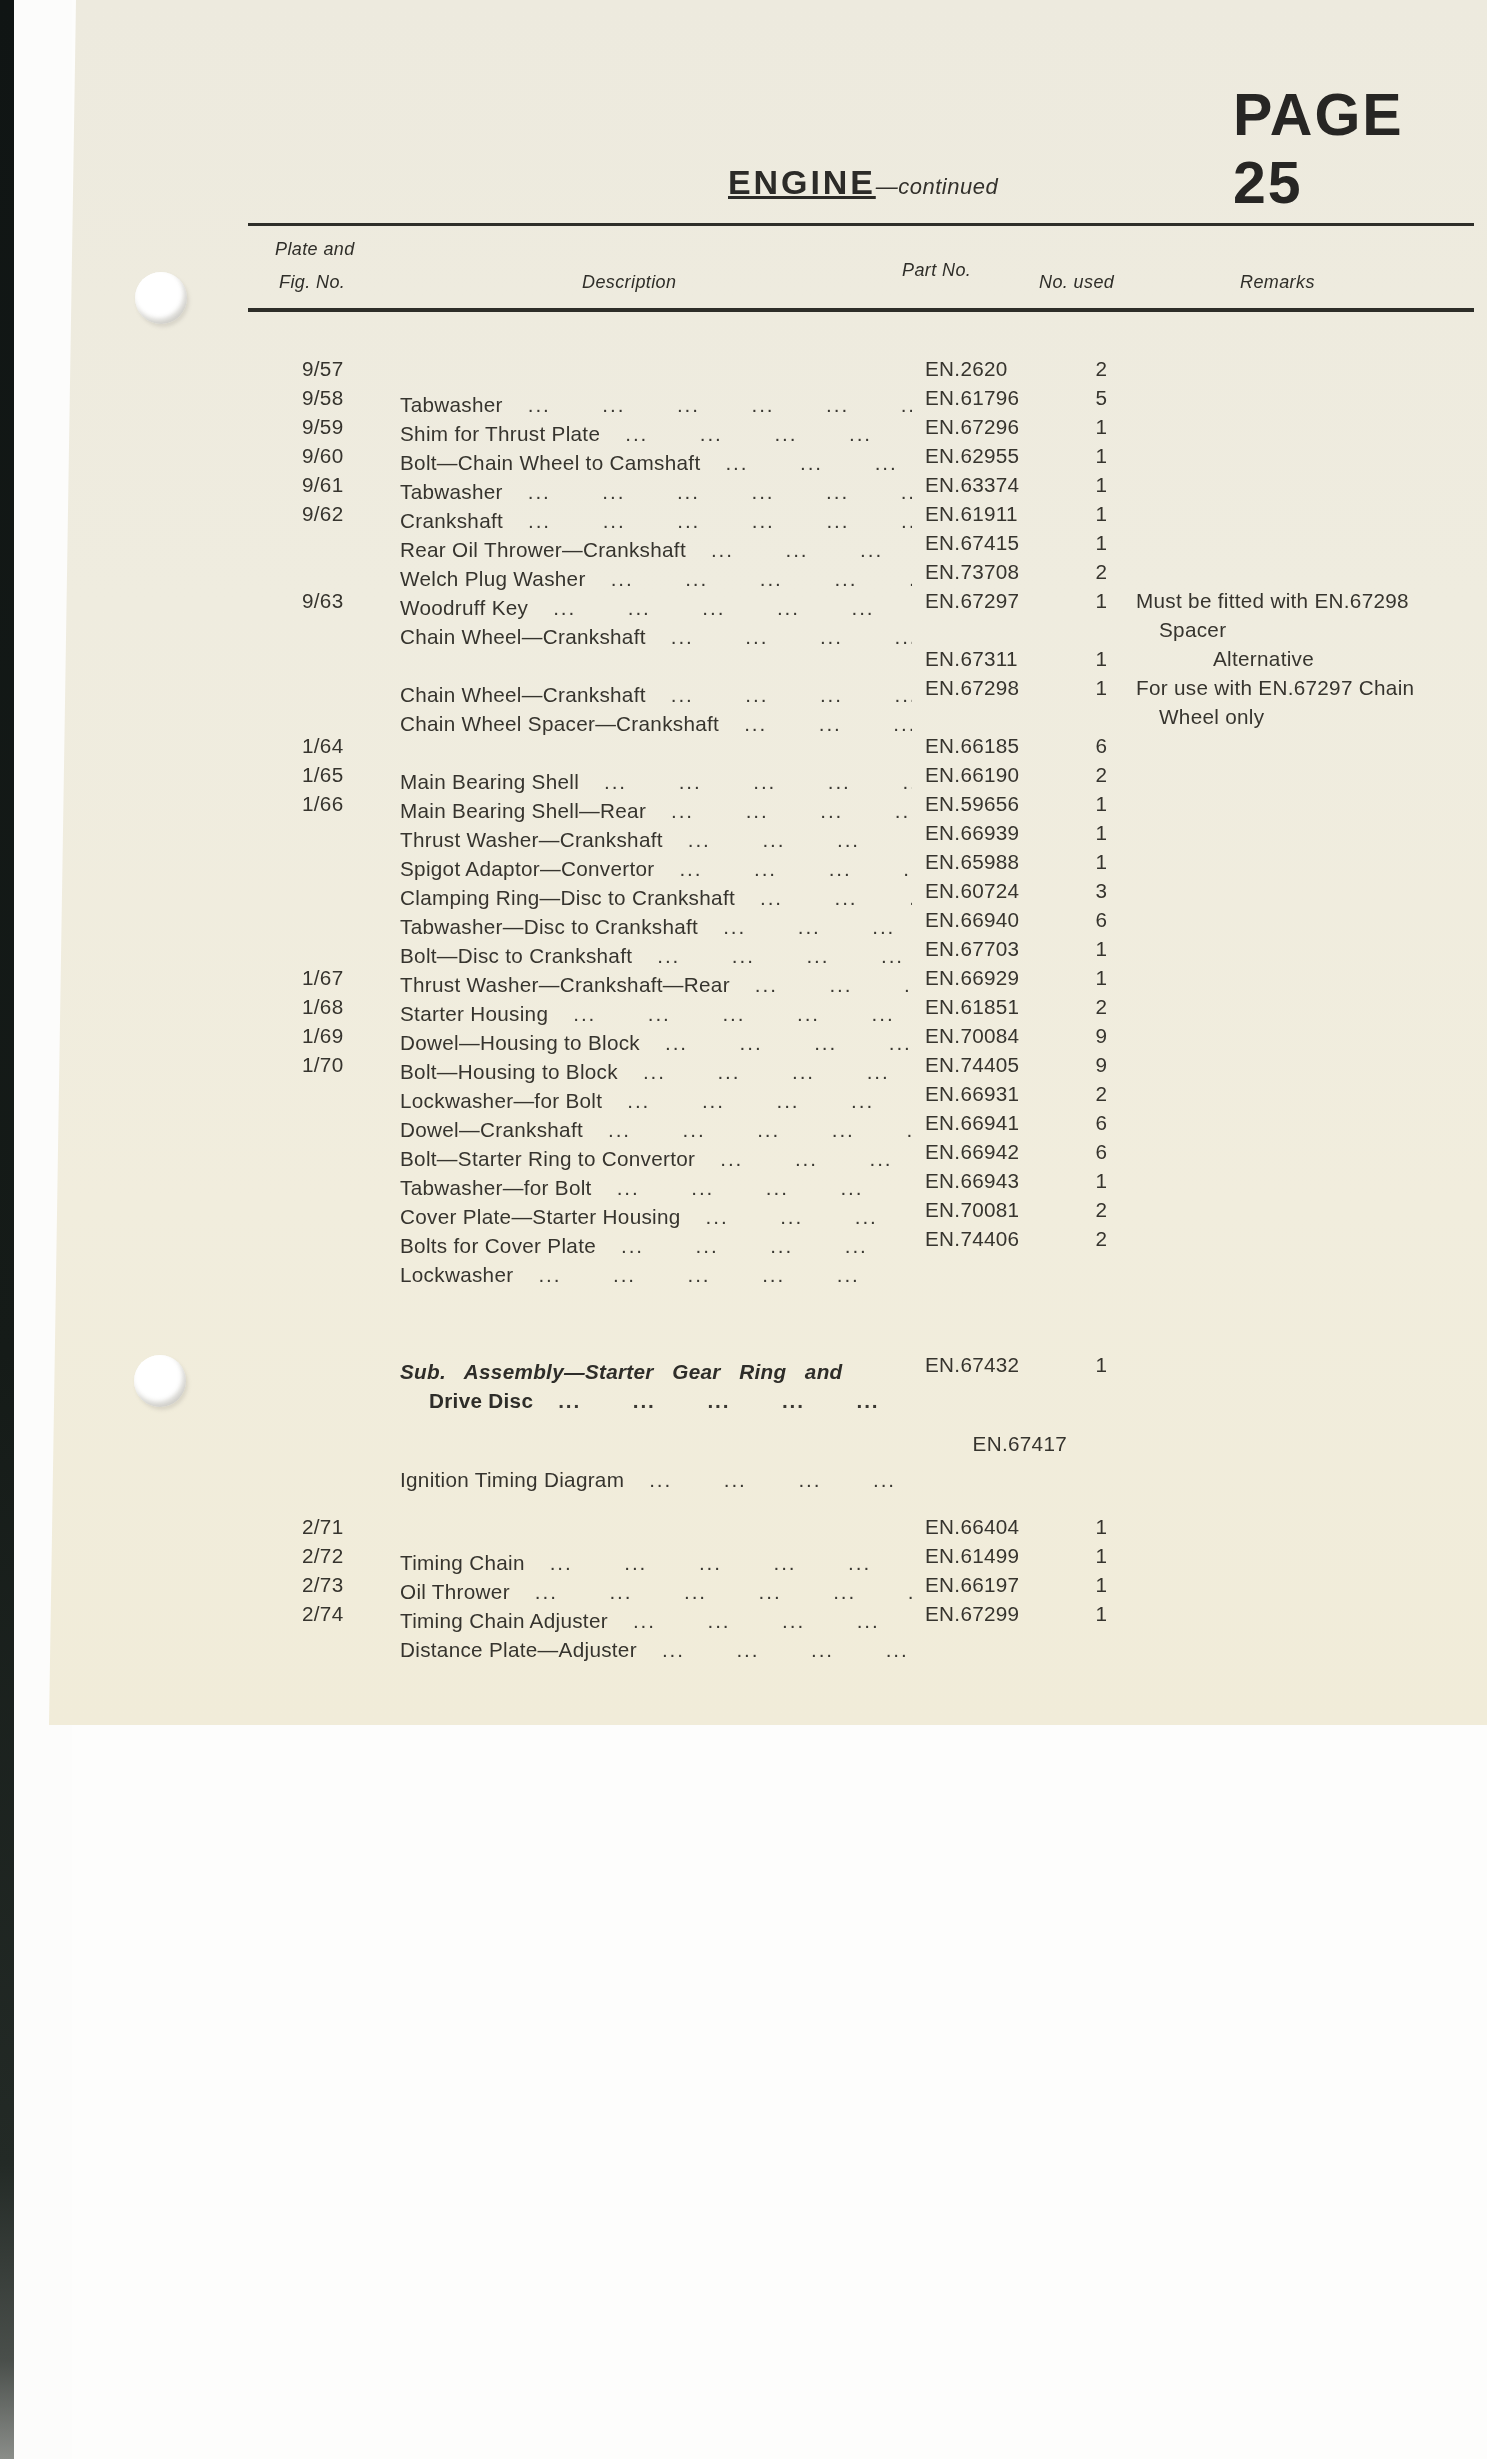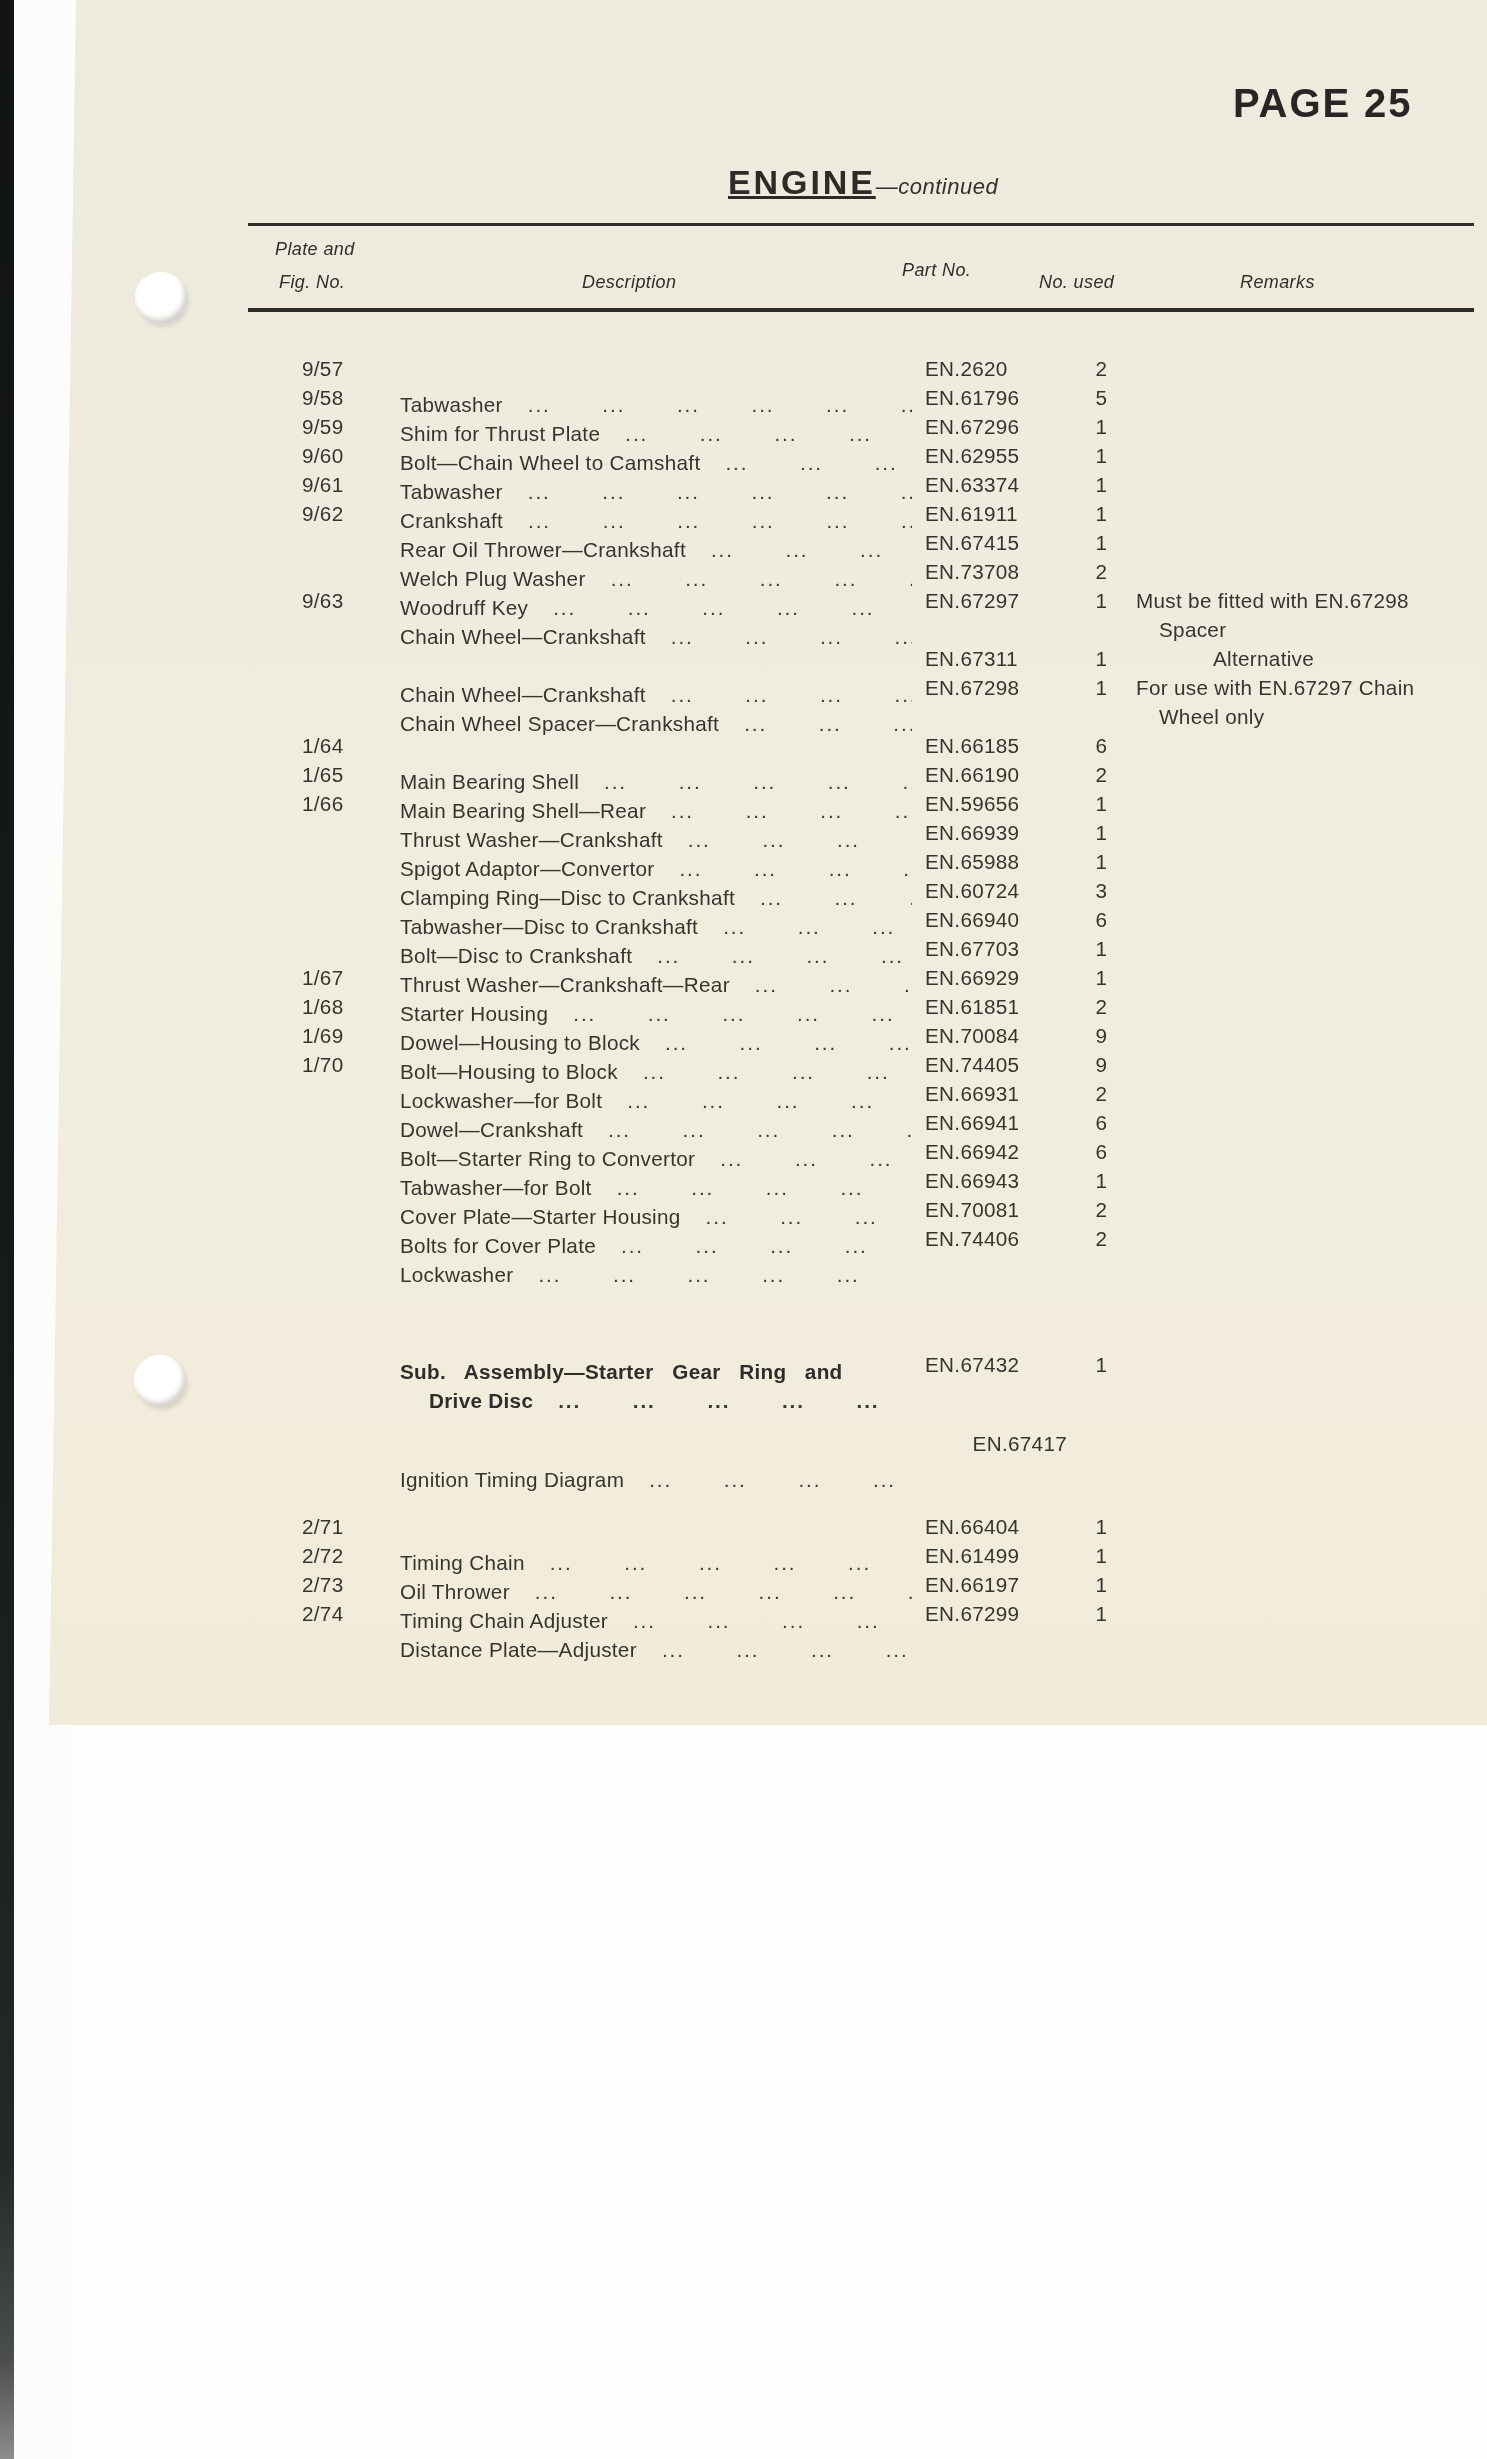--- a/index.html
+++ b/index.html
@@ -28,21 +28,21 @@
     background:radial-gradient(circle at 46% 42%,#ffffff 52%,#fbfbf9 66%,#e8e7e0 88%,#d8d6cd 100%);
     box-shadow:inset -2.9px -4.8px 5.8px rgba(125,122,112,.30),
                inset 2.9px 3.8px 4.8px rgba(255,255,255,.85),
                1.9px 2.9px 3.8px rgba(150,148,138,.25);
   }
   .hole-1{left:135px;top:272px;}
   .hole-2{left:134px;top:1355px;}
 
   .page-number{
     position:absolute;left:1233px;top:81px;
-    font-size:40px;font-weight:bold;letter-spacing:1.9px;color:#272624;
+    font-size:59px;font-weight:bold;letter-spacing:1.9px;color:#272624;
   }
   .section-heading{
     position:absolute;left:728px;top:163px;white-space:nowrap;
   }
   .section-heading .t1{font-size:34px;font-weight:bold;letter-spacing:2.9px;color:#2c2b28;text-decoration:underline;}
   .section-heading .t2{font-size:22px;font-style:italic;color:#33312c;letter-spacing:0.5px;}
 
   .rule{position:absolute;left:248px;width:1226px;background:#2e2e29;}
   .rule-top{top:223px;height:2.9px;}
   .rule-bottom{top:308px;height:3.8px;}
@@ -65,21 +65,21 @@
   .cell-desc{display:flex;min-width:0;margin-top:36px;}
   .cell-desc .txt{flex:0 0 auto;}
   .cell-desc .dots{
     flex:1 1 auto;min-width:0;overflow:hidden;white-space:nowrap;
     margin:0 13.4px 0 25px;letter-spacing:1.9px;word-spacing:44px;color:#3a3832;
   }
   .cell-part{}
   .cell-qty{text-align:center;}
   .cell-remark{}
   .row.bold .cell-desc{font-weight:bold;color:#2e2d29;}
-  .row.justify .cell-desc .txt{word-spacing:12.5px;}
+  .row.justify .cell-desc .txt{word-spacing:12.5px;font-style:italic;}
   .row.desc-indent .cell-desc{padding-left:29px;}
   .r-ind1{padding-left:23px;}
   .r-ind2{padding-left:77px;}
 </style>
 </head>
 <body>
 
 <div class="scan-strip"></div>
 <div class="scan-gutter"></div>
 

